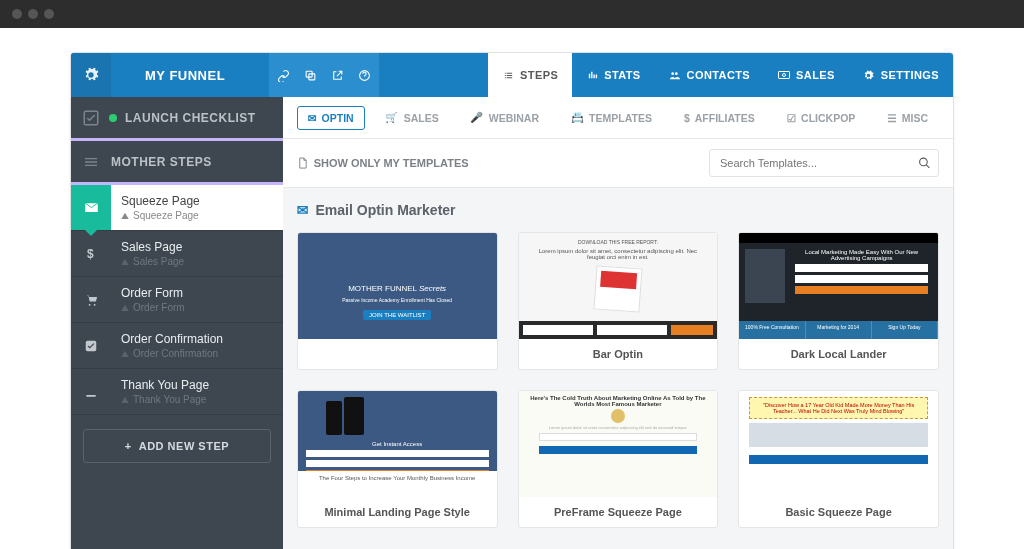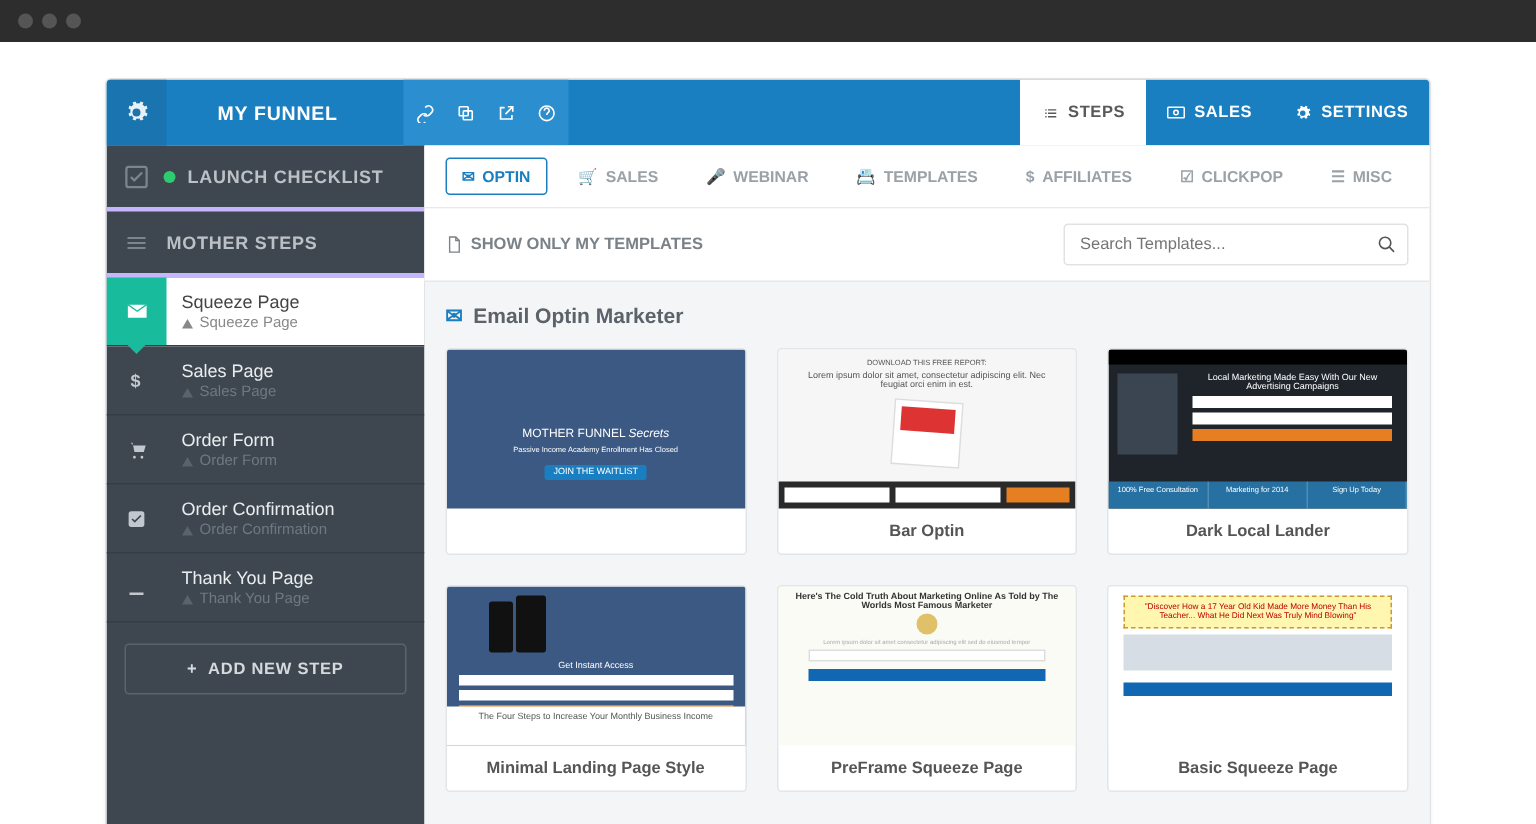--- a/index.html
+++ b/index.html
@@ -149,20 +149,38 @@
       <div class="navtab active">
         <span class="ico">
             <svg width="11" height="11" viewBox="0 0 24 24" fill="currentColor">
               <path d="M4 6h2v2H4zM8 6h12v2H8zM4 11h2v2H4zM8 11h12v2H8zM4 16h2v2H4zM8 16h12v2H8z"></path>
             </svg>
           </span>
         <span>STEPS</span>
       </div>
       <div class="navtab">
         <span class="ico">
+            <svg width="11" height="11" viewBox="0 0 24 24" fill="currentColor">
+              <path d="M4 18h3V8H4zm5 0h3V4H9zm5 0h3v-8h-3zm5 0h3V10h-3z"></path>
+            </svg>
+          </span>
+        <span>STATS</span>
+      </div>
+      <div class="navtab">
+        <span class="ico">
+            <svg width="11" height="11" viewBox="0 0 24 24" fill="currentColor">
+              <circle cx="8" cy="8" r="3"></circle>
+              <circle cx="16" cy="8" r="3"></circle>
+              <path d="M2 20c0-3 3-5 6-5s6 2 6 5m-2 0c0-3 3-5 6-5s6 2 6 5"></path>
+            </svg>
+          </span>
+        <span>CONTACTS</span>
+      </div>
+      <div class="navtab">
+        <span class="ico">
             <svg width="13" height="10" viewBox="0 0 24 16" fill="none" stroke="currentColor" stroke-width="2">
               <rect x="1" y="1" width="22" height="14" rx="1"></rect>
               <circle cx="12" cy="8" r="3"></circle>
             </svg>
           </span>
         <span>SALES</span>
       </div>
       <div class="navtab">
         <span class="ico">
             <svg width="11" height="11" viewBox="0 0 24 24" fill="currentColor">

